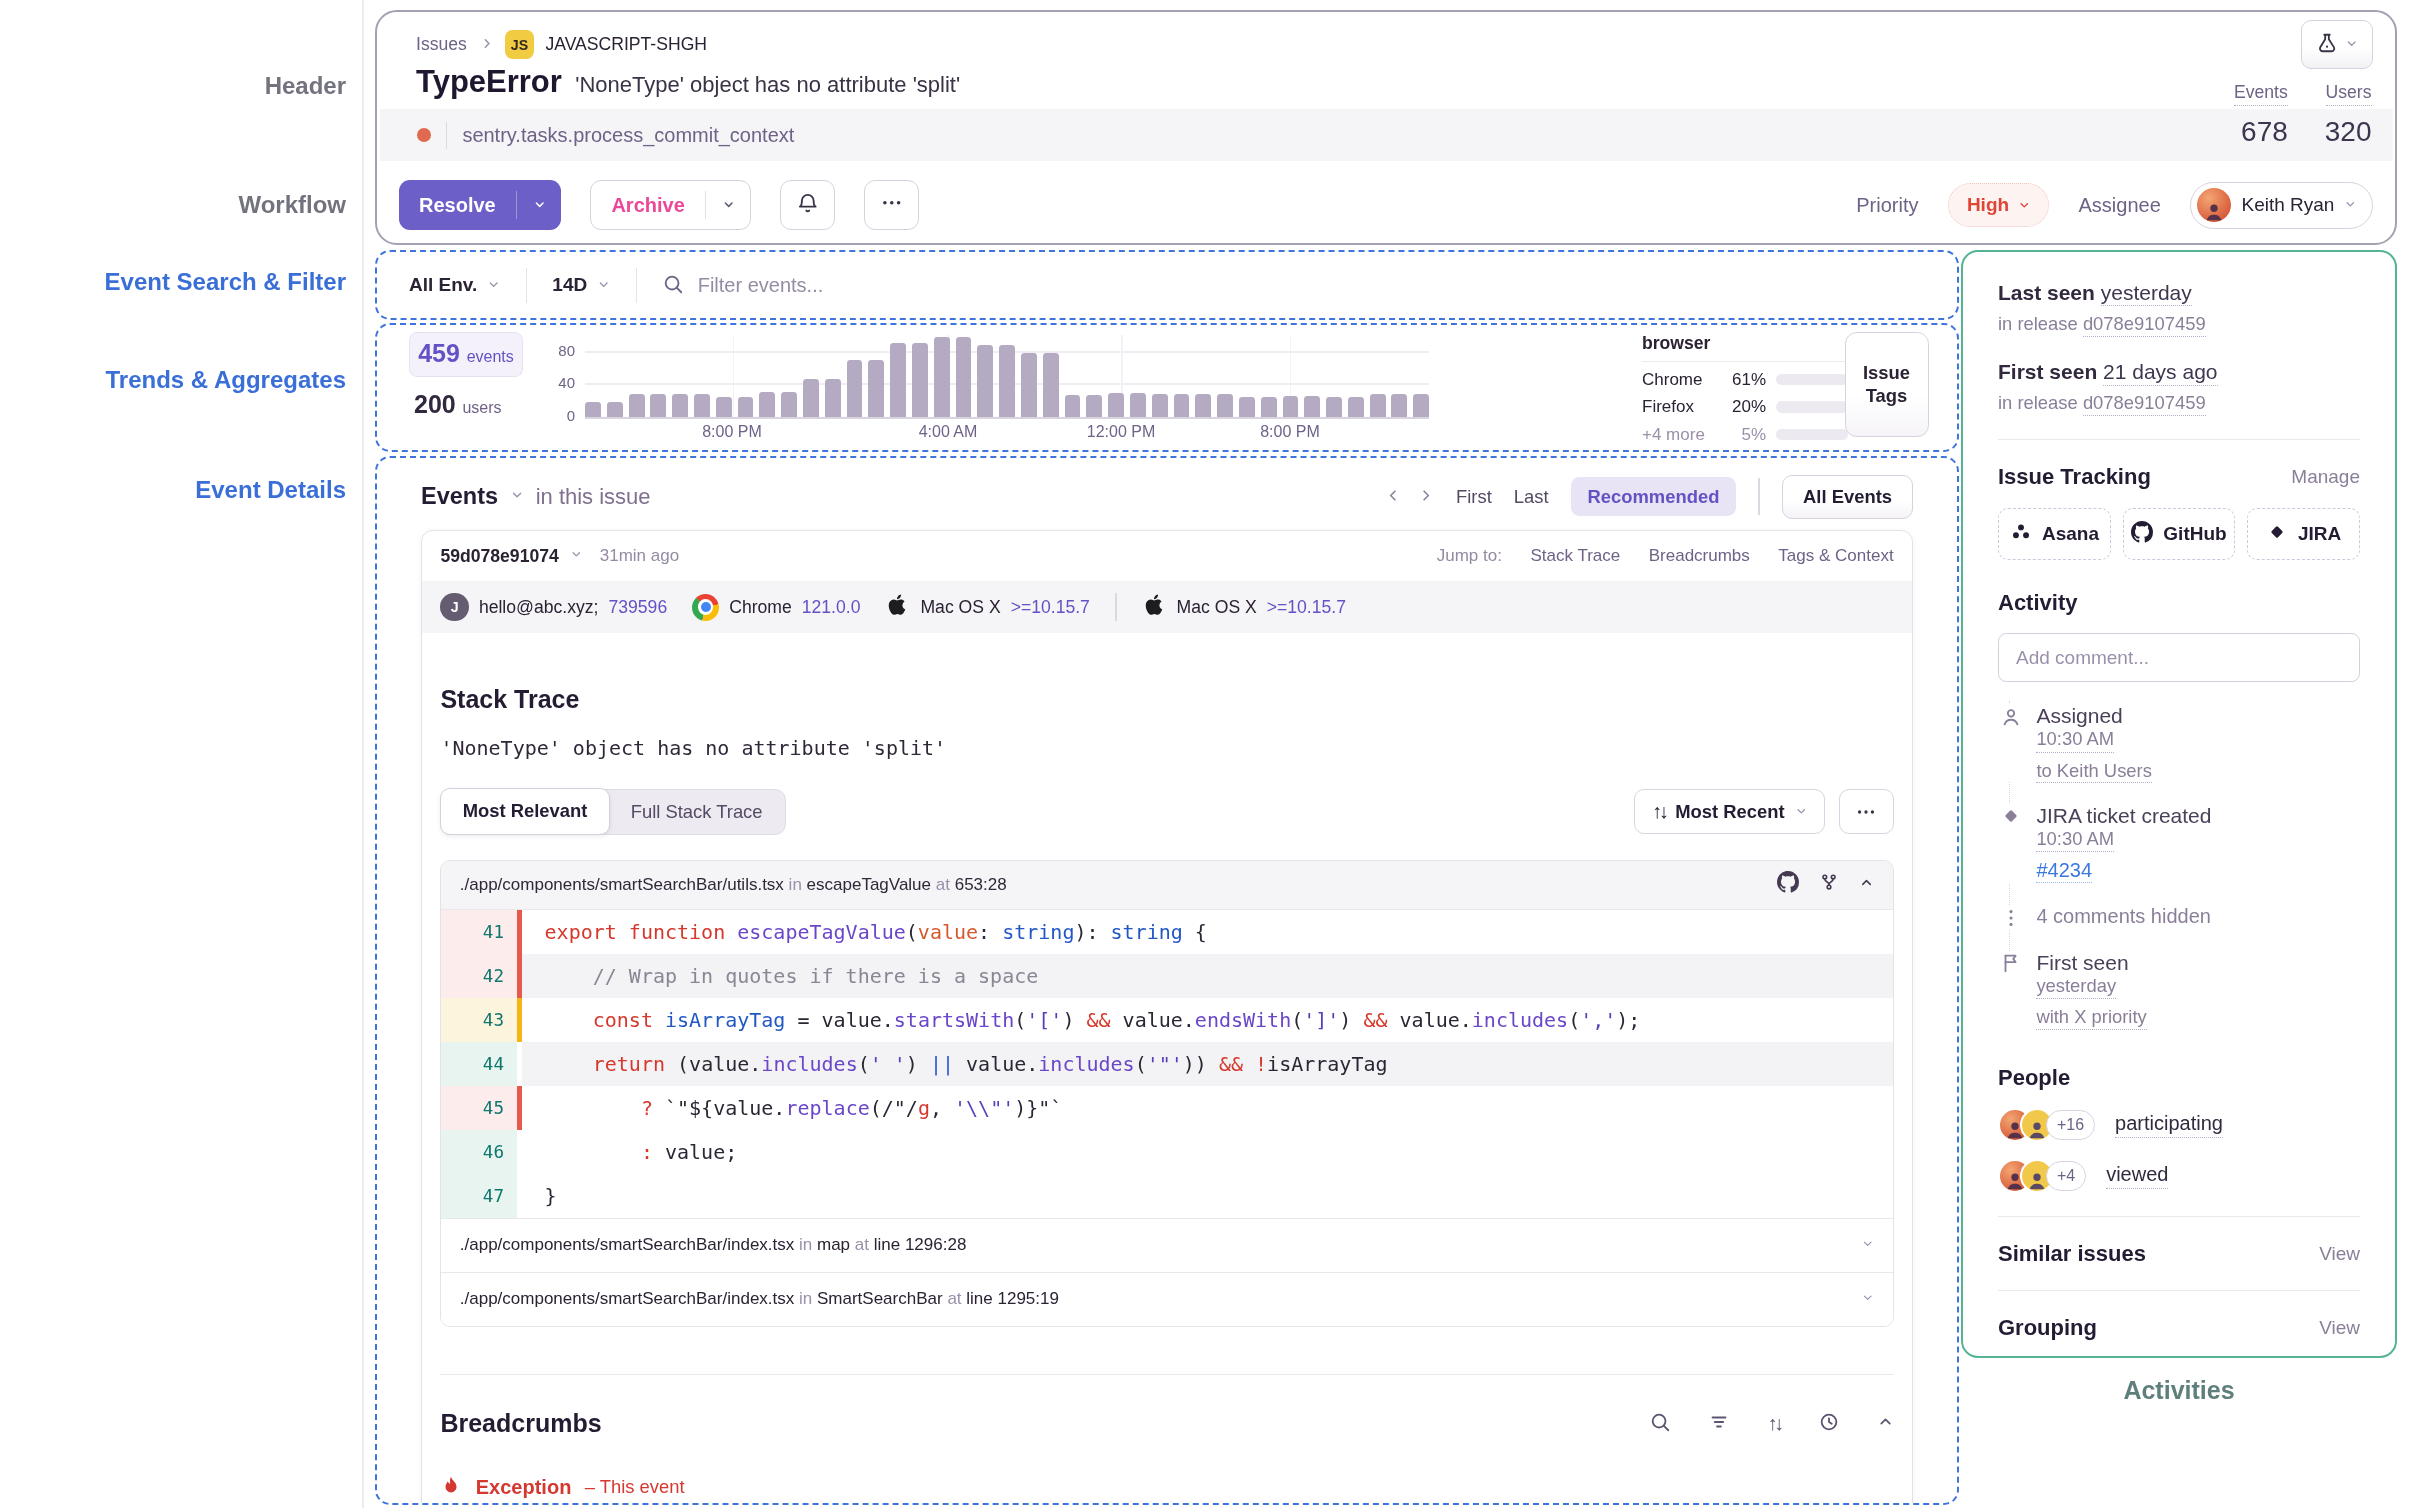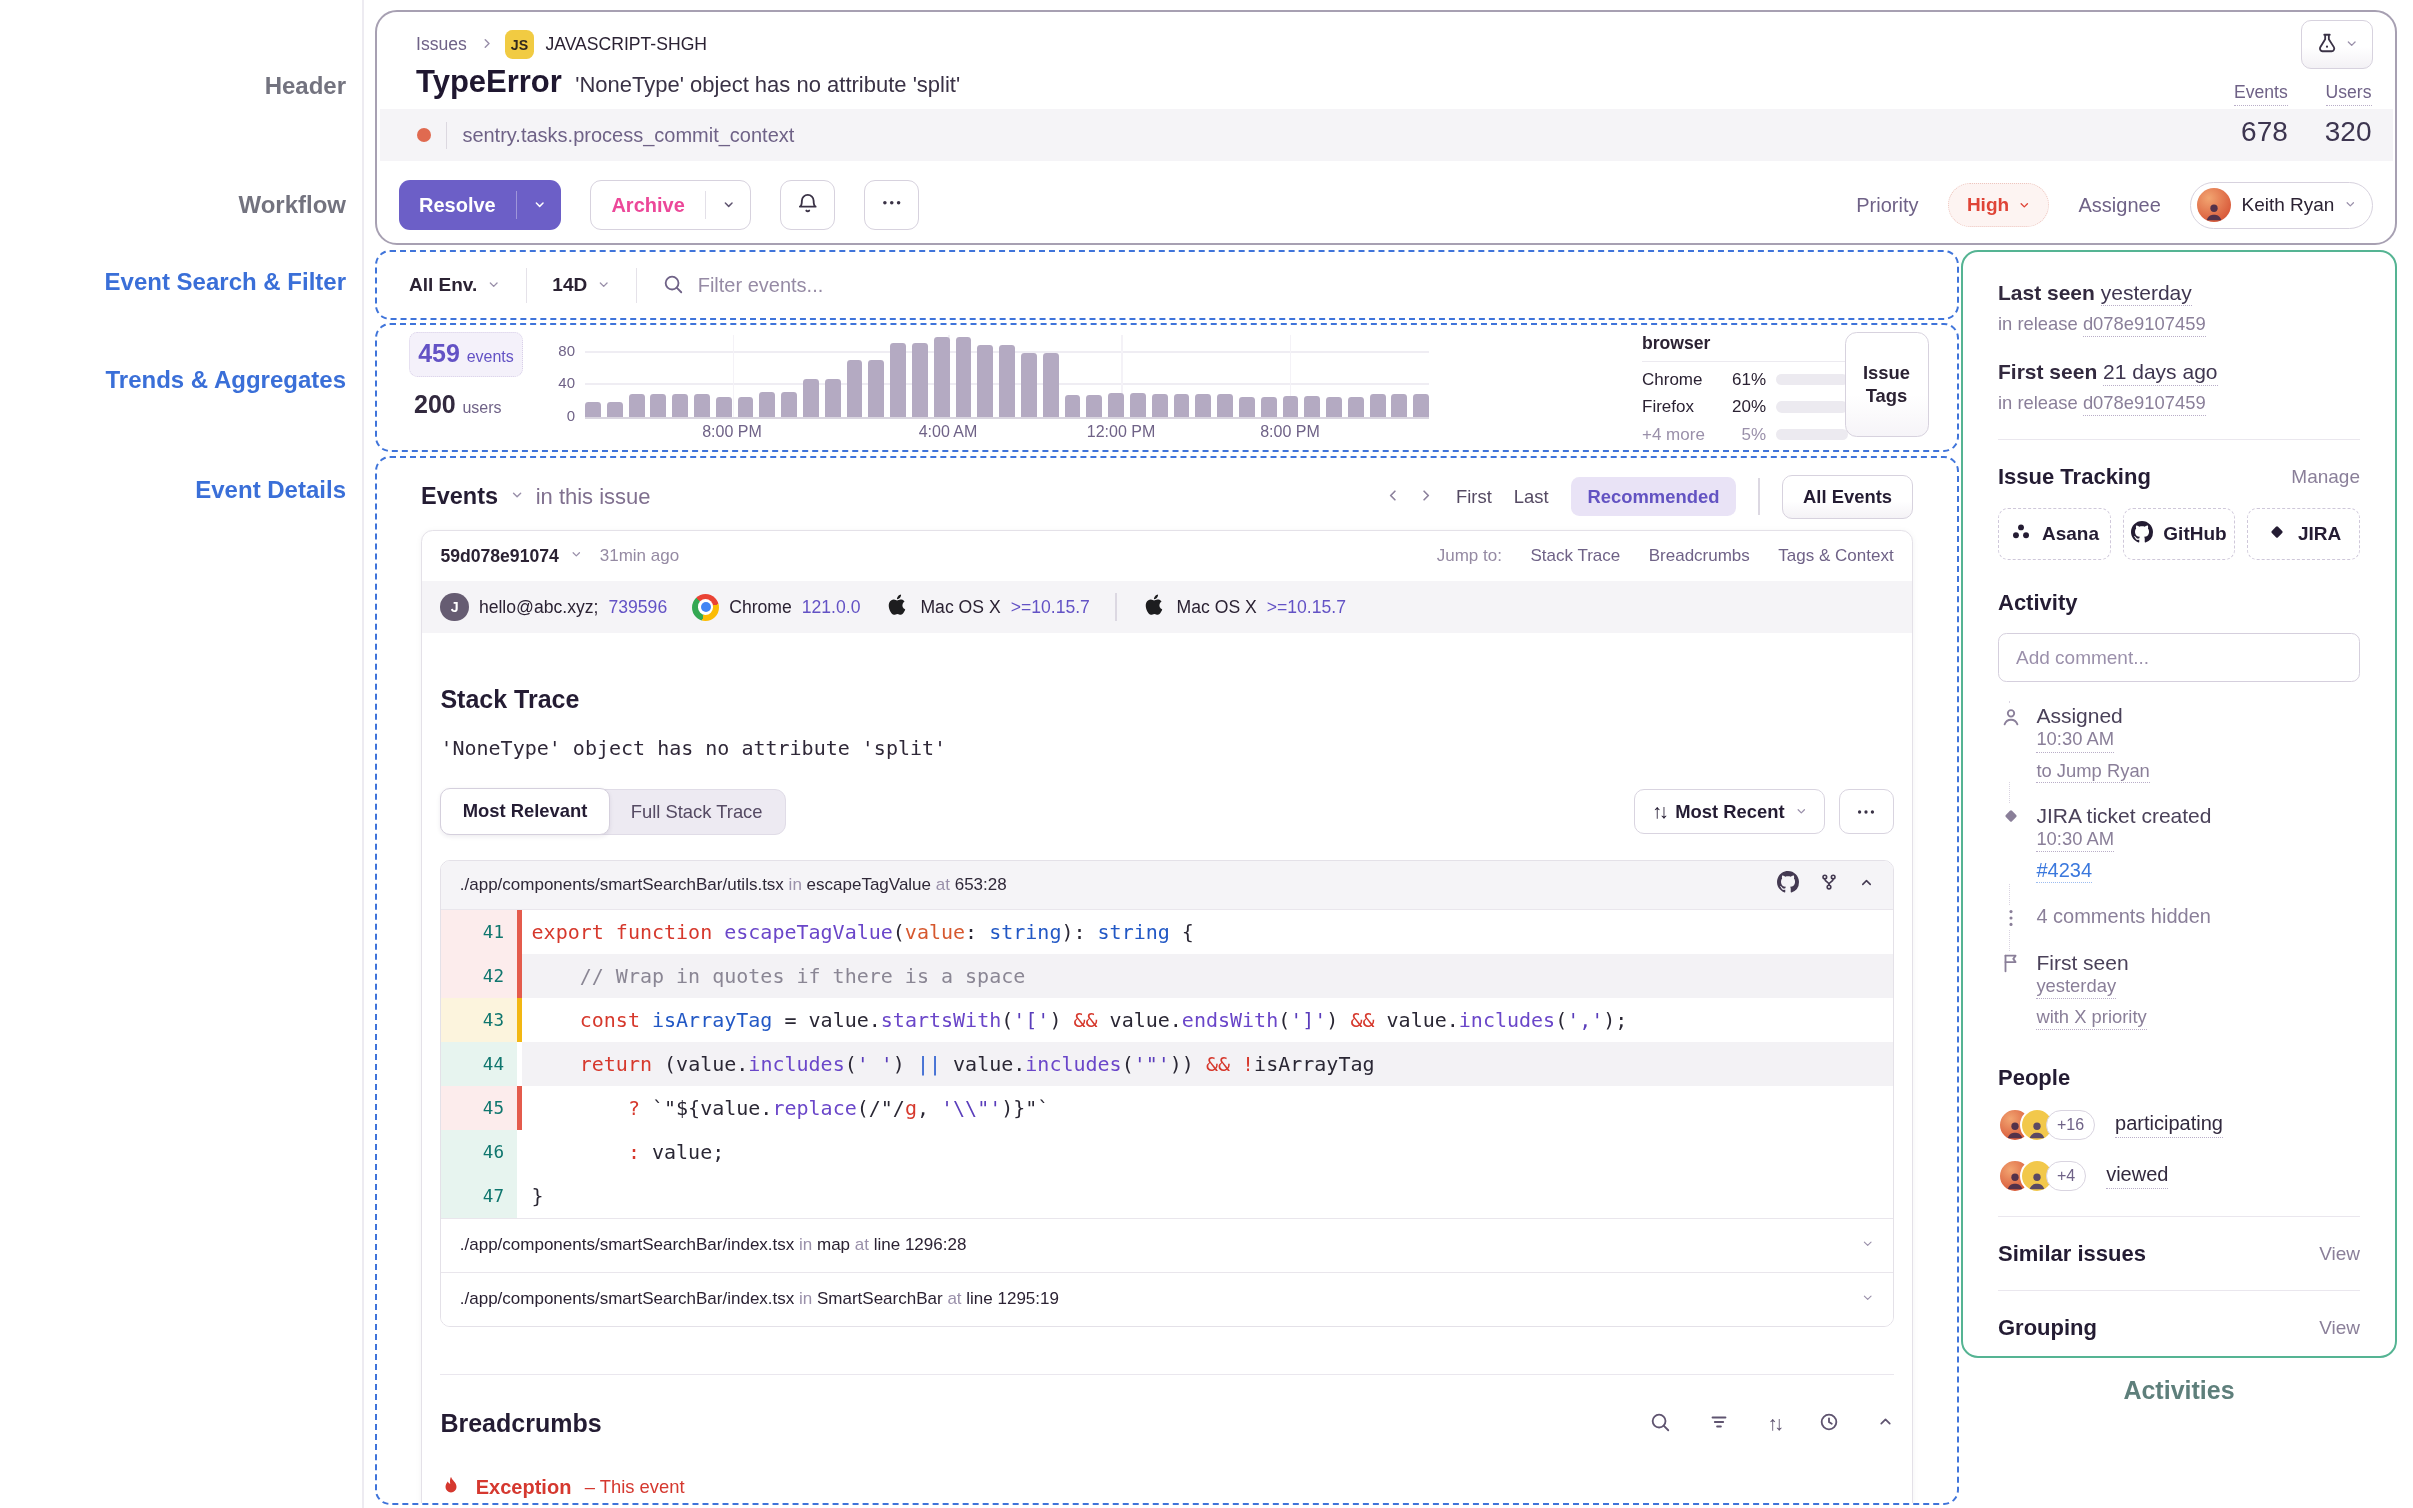--- a/index.html
+++ b/index.html
@@ -152,21 +152,21 @@
   .frame-hdr { height:49px; background:#f5f4f7; border-bottom:1.7px solid #e9e6ec;
     display:flex; align-items:center; padding:0 18.4px; font-size:17px; color:#2f2838; }
   .dim { color:#9a90aa; }
   .frame-icons { margin-left:auto; display:flex; align-items:center; gap:20px; color:#443a52; }
   .code-row { display:flex; height:44px; }
   .code-num { width:76px; flex:none; display:flex; align-items:center; justify-content:flex-end;
     padding-right:13.4px; font-family:"DejaVu Sans Mono",monospace; font-size:17.6px; color:#0f766e; }
   .g-red { background:#fcecec; } .g-yellow { background:#fcf4dd; } .g-teal { background:#e7f4ef; }
   .code-strip { width:4.2px; flex:none; }
   .s-red { background:#e45b4c; } .s-yellow { background:#f2b712; }
-  .code-text { flex:1; display:flex; align-items:center; padding-left:10px; white-space:pre;
+  .code-text { flex:1; display:flex; align-items:center; padding-left:23px; white-space:pre;
     font-family:"DejaVu Sans Mono",monospace; font-size:20px; color:#2a2734; }
   .zebra .code-text { background:#f3f2f5; }
   .tk-k{color:#d6382c;} .tk-f{color:#6a46c9;} .tk-t{color:#2258c5;} .tk-m{color:#6a46c9;}
   .tk-s{color:#5a3dbb;} .tk-b{color:#2d5fd0;} .tk-v{color:#d6582e;} .tk-c{color:#8a8694;} .tk-p{color:#2a2734;}
   .frame-row { height:54px; border-top:1.7px solid #e9e6ec; display:flex; align-items:center;
     padding:0 18.4px; font-size:17px; background:#fff; }
   .frame-row .chev-dim { margin-left:auto; }
 
   .section-div { margin-top:47px; border-top:1.7px solid #eae7ee; }
   .bc-hdr { margin-top:34px; display:flex; align-items:center; justify-content:space-between; }
@@ -698,21 +698,21 @@
             <circle cx="12" cy="8" r="3.5"></circle>
             <path d="M5 20c1.5-4 4.5-5 7-5s5.5 1 7 5"></path>
           </svg>
         </span>
     <span class="tl-body">
           <span class="tl-row">
             <span class="tl-title">Assigned</span>
             <span class="tl-time dotted">10:30 AM</span>
           </span>
 
-    <div class="tl-sub"><span class="dotted">to Jump Ryan</span></div>
+    <div class="tl-sub"><span class="dotted">to Keith Users</span></div>
         </span>
       </div>
       <div class="tl-item">
         <span class="tl-ic">
           <svg width="22" height="22" viewBox="0 0 24 24">
             <rect x="7.2" y="7.2" width="9.6" height="9.6" rx="1.6" transform="rotate(45 12 12)" fill="currentColor"></rect>
           </svg>
         </span>
     <span class="tl-body"><span class="tl-row">
             <span class="tl-title">JIRA ticket created</span>

